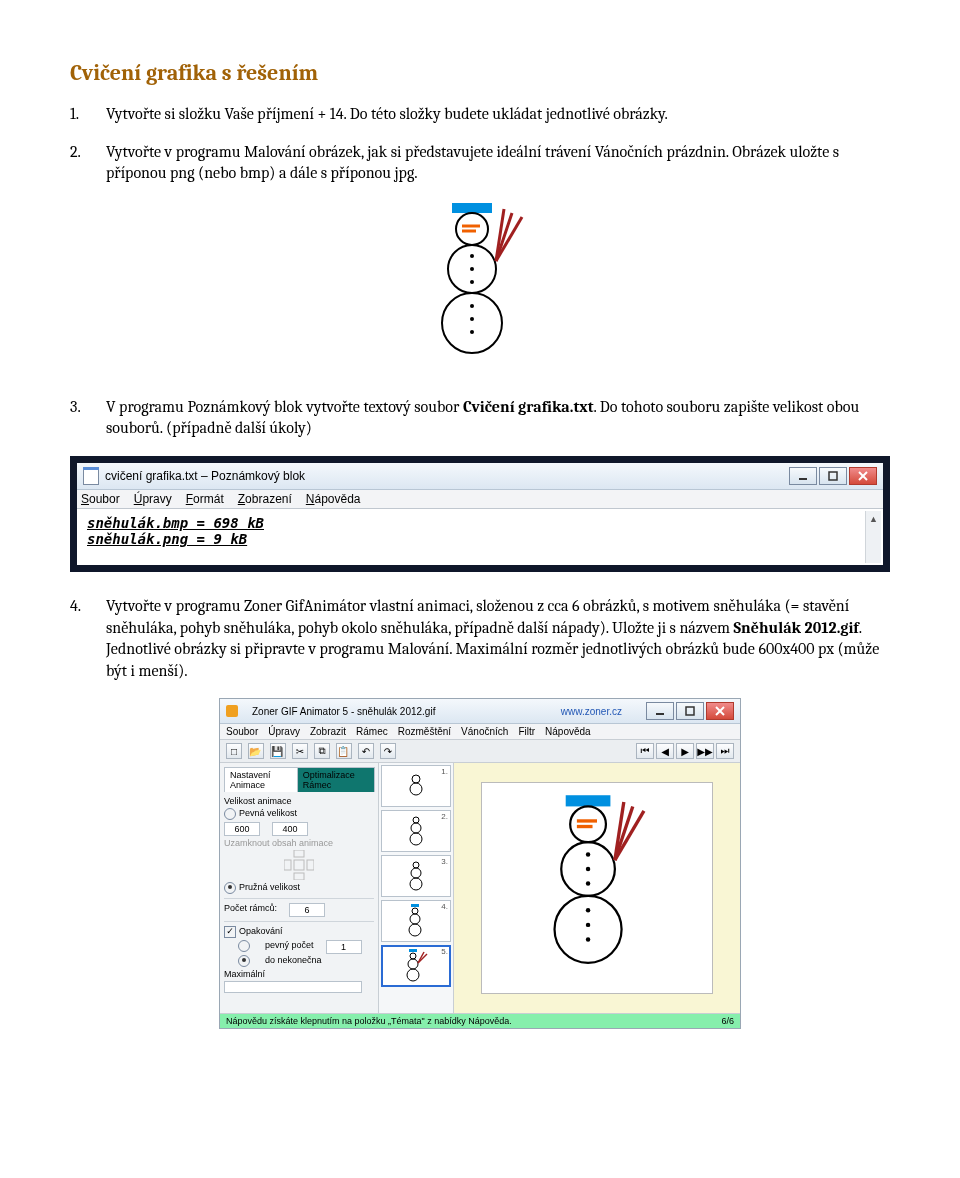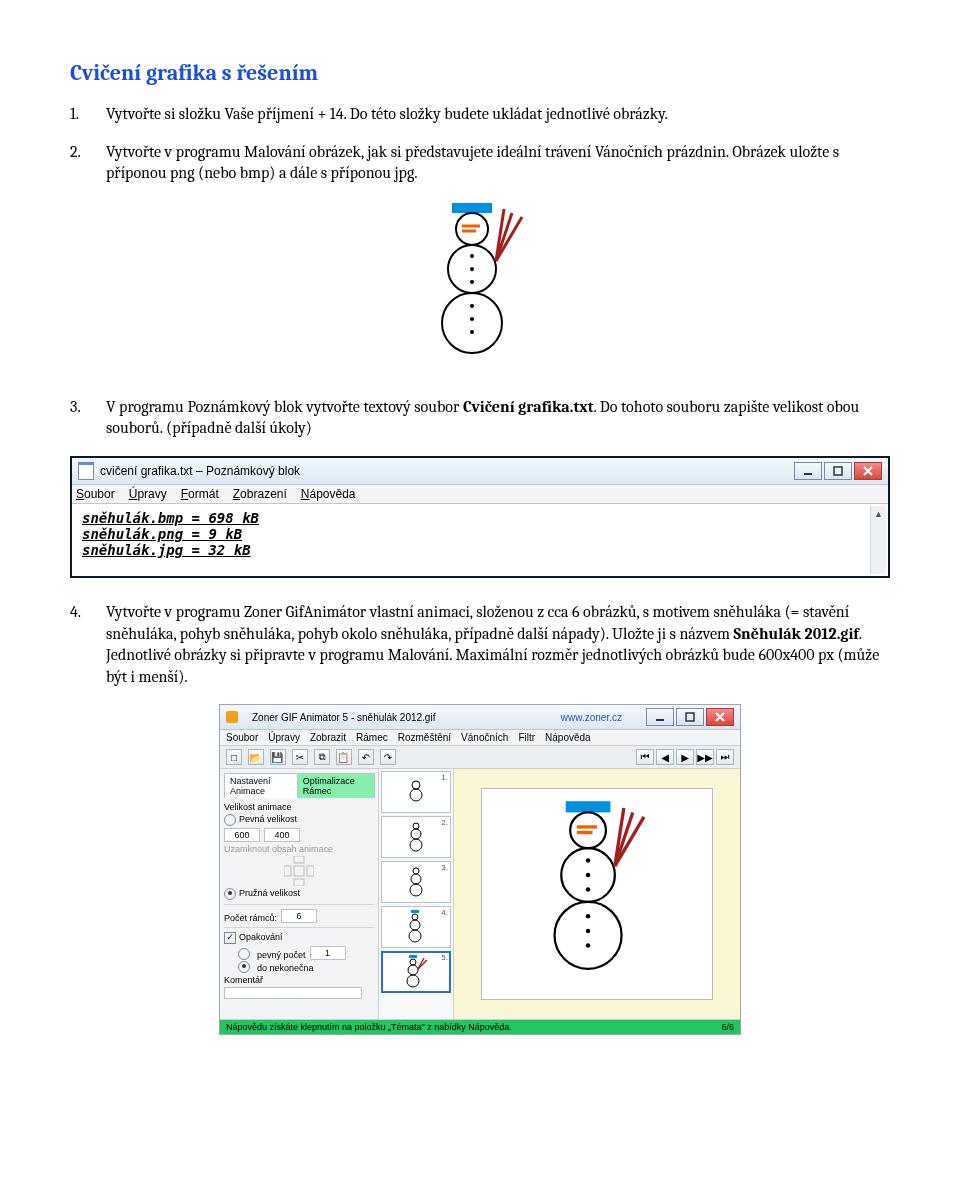--- a/index.html
+++ b/index.html
@@ -6,21 +6,21 @@
     margin: 0;
     padding: 60px 70px;
     font-family: Cambria, Georgia, serif;
     font-size: 16px;
     color: #000;
     background: #fff;
     width: 960px;
     box-sizing: border-box;
   }
   h1 {
-    color: #1d4ed8;
+    color: #a16207;
     font-size: 22px;
     font-weight: bold;
     margin: 0 0 18px 0;
   }
   ol.main {
     list-style: none;
     padding: 0;
     margin: 0;
   }
   ol.main > li {
@@ -34,21 +34,21 @@
     left: 0;
     top: 0;
   }
   .bold { font-weight: bold; }
   .snowman-block {
     text-align: center;
     margin: 14px 0 22px 0;
   }
   .notepad {
     margin: 14px 0 24px 0;
-    border: 2px solid #0f172a;
+    border: 7px solid #0f172a;
     background: #fff;
     font-family: "Segoe UI", Tahoma, sans-serif;
     font-size: 12px;
   }
   .notepad-title {
     background: linear-gradient(#f4f8fc,#dce7f2);
     border-bottom: 1px solid #b8c6d4;
     padding: 4px 6px;
     display: flex;
     align-items: center;
@@ -177,31 +177,31 @@
     gap:0;
     margin-bottom:4px;
   }
   .zoner-tab {
     padding:2px 5px;
     border:1px solid #b8c2cc;
     background:#fff;
     border-bottom:none;
     margin-right:-1px;
   }
-  .zoner-tab.inactive { background:#86efac; }
+  .zoner-tab.inactive { background:#0f766e; }
   .zoner-input {
     border:1px solid #b8c2cc;
     background:#fff;
     padding:1px 3px;
     width:28px;
     display:inline-block;
     text-align:center;
   }
   .zoner-left label { display:block; margin:2px 0; }
-  .zoner-left .row { display:flex; gap:4px; margin:1px 0; align-items:flex-end; }
+  .zoner-left .row { display:flex; gap:12px; margin:1px 0; align-items:flex-start; }
   .zoner-left .radio, .zoner-left .check {
     width:10px;height:10px;border:1px solid #7a8aa0;display:inline-block;vertical-align:middle;margin-right:3px;
   }
   .zoner-left .radio { border-radius:50%; }
   .zoner-left .radio.on::after {
     content:"";display:block;width:4px;height:4px;background:#333;border-radius:50%;margin:2px auto;
   }
   .zoner-left .check.on::after {
     content:"✓";display:block;font-size:9px;line-height:9px;text-align:center;
   }
@@ -234,21 +234,21 @@
     align-items:center;
     justify-content:center;
     position:relative;
     overflow:hidden;
   }
   .zoner-paper {
     width:230px;height:210px;background:#fff;border:1px solid #bbb;
     display:flex;align-items:center;justify-content:center;
   }
   .zoner-status {
-    background:#22c55e;border-top:1px solid #c8ced4;padding:2px 6px;font-size:9px;display:flex;justify-content:space-between;
+    background:#86efac;border-top:1px solid #c8ced4;padding:2px 6px;font-size:9px;display:flex;justify-content:space-between;
   }
   input[type=text].fake {
     border:1px solid #b8c2cc;
     padding:0 3px;
     font:inherit;
     width:60px;
   }
   .playbtns { display:flex; gap:2px; margin-left:auto; }
   .playbtns .zoner-tool { width:16px; }
 </style>
@@ -323,21 +323,20 @@
   <div class="notepad-menu">
     <span>Soubor</span>
     <span>Úpravy</span>
     <span>Formát</span>
     <span>Zobrazení</span>
     <span>Nápověda</span>
   </div>
   <div class="notepad-body">
     <div>sněhulák.bmp = 698 kB</div>
     <div>sněhulák.png = 9 kB</div>
-    <div>sněhulák.jpg = 32 kB</div>
     <div class="scroll">
         <div class="arrow-up">▴</div>
       </div>
   </div>
 </div>
 
 <ol class="main" start="4">
   <li>
     <span class="num">4.</span>
     <span>Vytvořte v programu Zoner GifAnimátor vlastní animaci, složenou z cca 6 obrázků, s motivem sněhuláka (= stavění sněhuláka, pohyb sněhuláka, pohyb okolo sněhuláka, případně další nápady). Uložte ji s názvem </span><span class="bold">Sněhulák 2012.gif</span><span>. Jednotlivé obrázky si připravte v programu Malování. Maximální rozměr jednotlivých obrázků bude 600x400 px (může být i menší).</span>
@@ -432,21 +431,21 @@
       <label><span class="check on"></span><span>Opakování</span></label>
       <div class="row" style="padding-left:14px;">
             <span class="radio"></span>
             <span>pevný počet</span>
             <span class="zoner-input">1</span>
           </div>
       <div class="row" style="padding-left:14px;">
             <span class="radio on"></span>
             <span>do nekonečna</span>
           </div>
-      <label>Komentář</label>
+      <label>Maximální</label>
       <input type="text" class="fake" style="width: 130px;">
     </div>
     <div class="zoner-thumbs">
       <div class="zoner-thumb">
             <span class="tn">1.</span>
         <svg width="22" height="30">
               <circle cx="11" cy="8" r="4" fill="none" stroke="#000"></circle>
               <circle cx="11" cy="18" r="6" fill="none" stroke="#000"></circle>
             </svg>
       </div>

